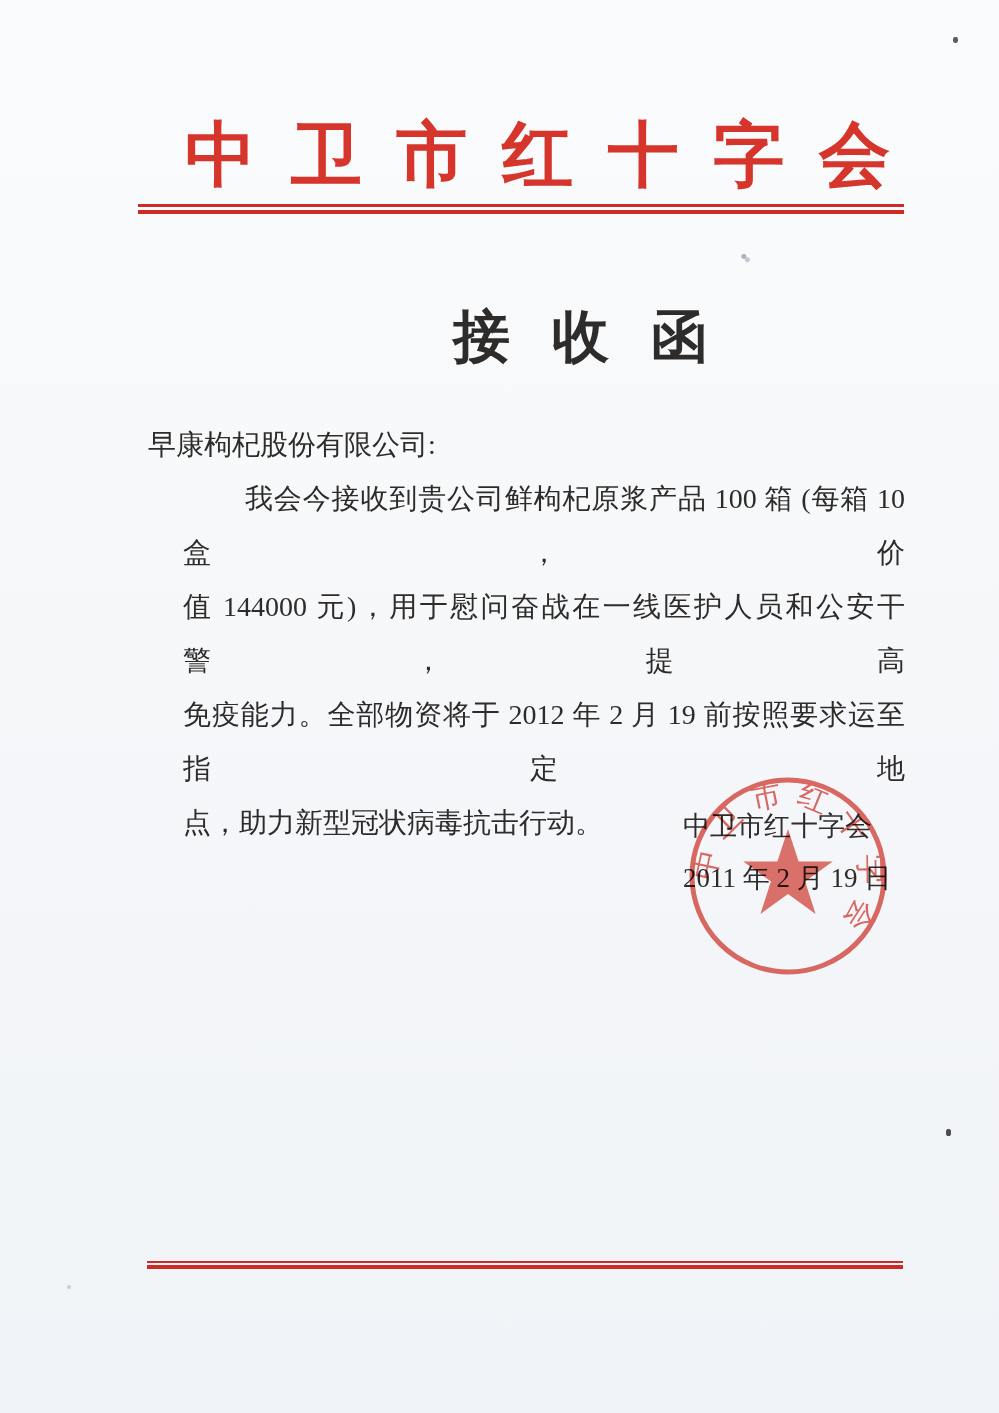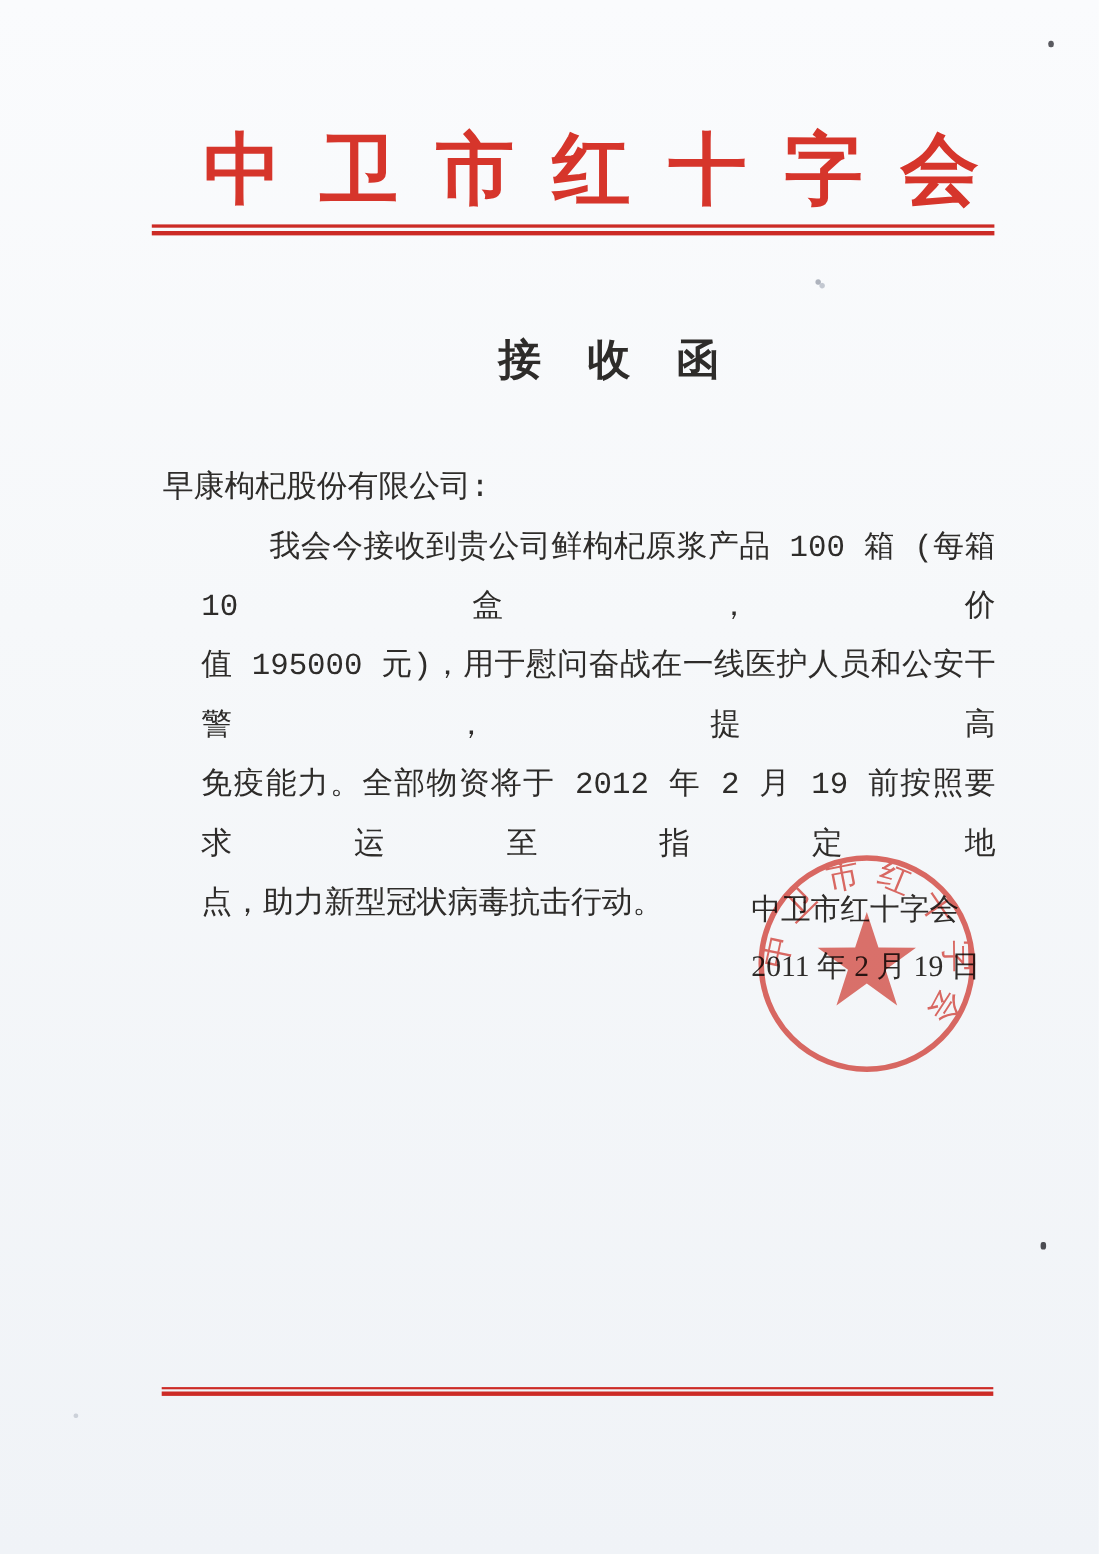--- a/index.html
+++ b/index.html
@@ -17,27 +17,27 @@
     font-size:71px;font-weight:bold;line-height:1;
   }
   .letterhead span{display:block;}
   .rule-top{
     position:absolute;top:204px;left:138px;width:766px;height:3px;
     border-top:3px solid;border-bottom:4px solid;
   }
   
   .doc-title{
     position:absolute;top:308px;left:453px;margin:0;
-    font-size:39px;font-weight:bold;letter-spacing:42px;line-height:1;
+    font-size:57px;font-weight:bold;letter-spacing:42px;line-height:1;
     white-space:nowrap;
   }
   
   .body-block{
     position:absolute;top:418px;left:148px;width:757px;
-    font-size:28px;line-height:54px;font-family:Liberation Mono, monospace;
+    font-size:28px;line-height:54px;
   }
   .salutation{text-align:left;}
   .pline{text-align:justify;text-align-last:justify;margin-left:35px;}
   .pline.first{text-indent:62px;}
   .pline.last{text-align:center;text-align-last:left;}
   
   .sig-block{
     position:absolute;top:800px;left:683px;
     font-size:27px;line-height:52px;white-space:nowrap;
   }
@@ -74,21 +74,21 @@
     <span>字</span>
     <span>会</span>
   </div>
   <div class="rule-top" style="border-color:#cc2b26;"></div>
 
   <h1 class="doc-title" style="color:#2e2c2a;">接收函</h1>
 
   <div class="body-block" style="color:#2e2c2a;">
     <div class="salutation">早康枸杞股份有限公司:</div>
     <div class="pline first">我会今接收到贵公司鲜枸杞原浆产品 100 箱 (每箱 10 盒，价</div>
-    <div class="pline">值 195000 元)，用于慰问奋战在一线医护人员和公安干警，提高</div>
+    <div class="pline">值 144000 元)，用于慰问奋战在一线医护人员和公安干警，提高</div>
     <div class="pline">免疫能力。全部物资将于 2012 年 2 月 19 前按照要求运至指定地</div>
     <div class="pline last">点，助力新型冠状病毒抗击行动。</div>
   </div>
 
   <div class="sig-block" style="color:#2e2c2a;">
     <div>中卫市红十字会</div>
     <div>2011 年 2 月 19 日</div>
   </div>
 
   <svg class="stamp" viewBox="0 0 212 212" xmlns="http://www.w3.org/2000/svg">

